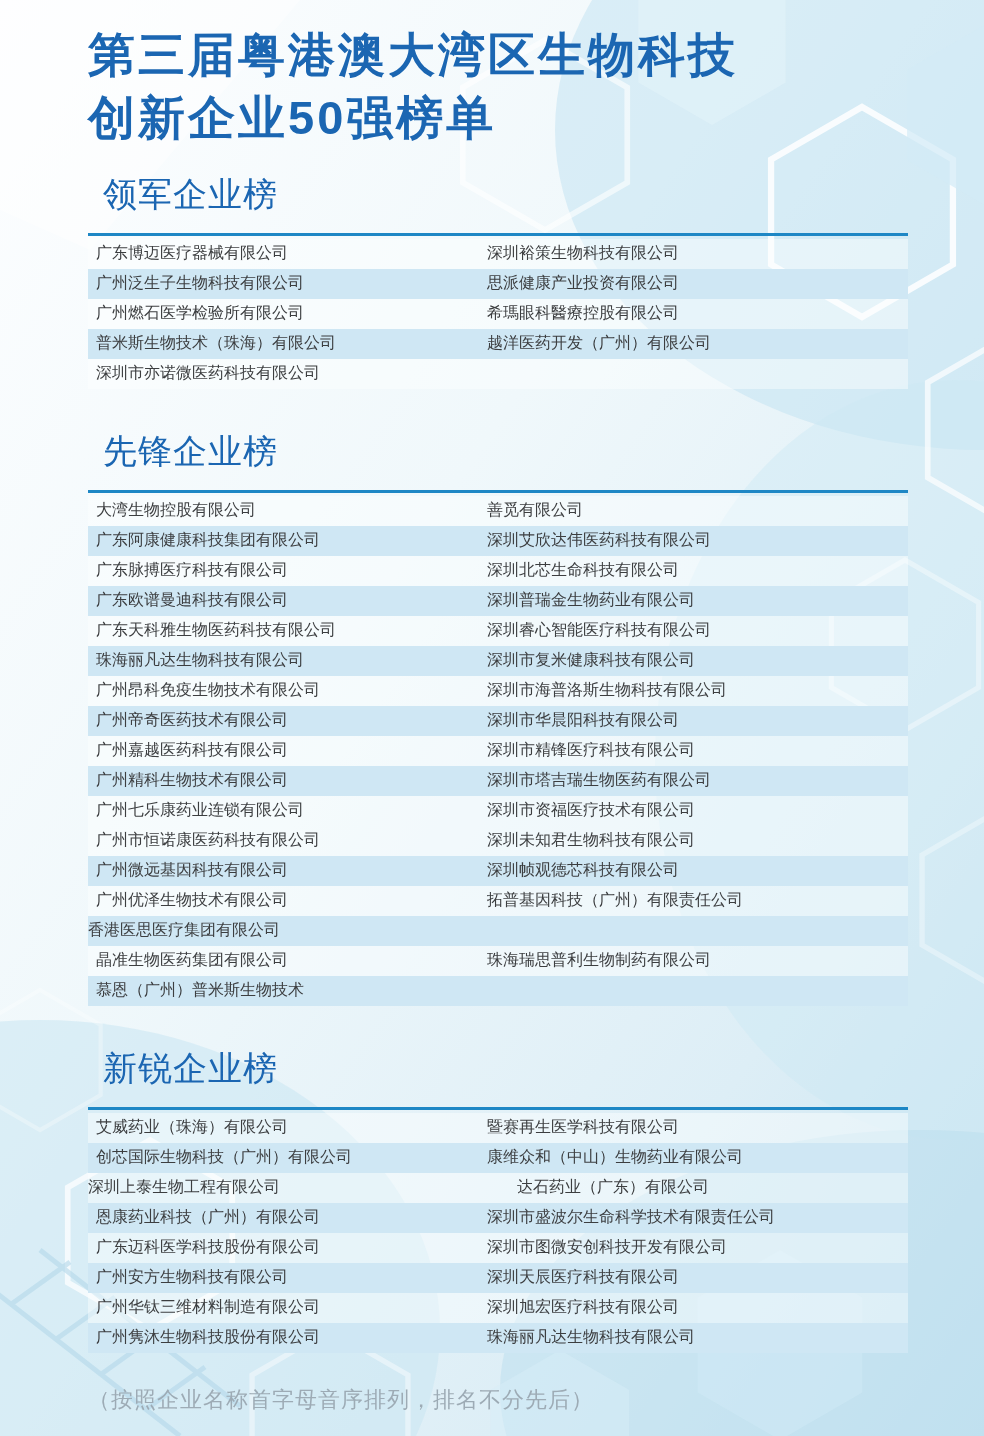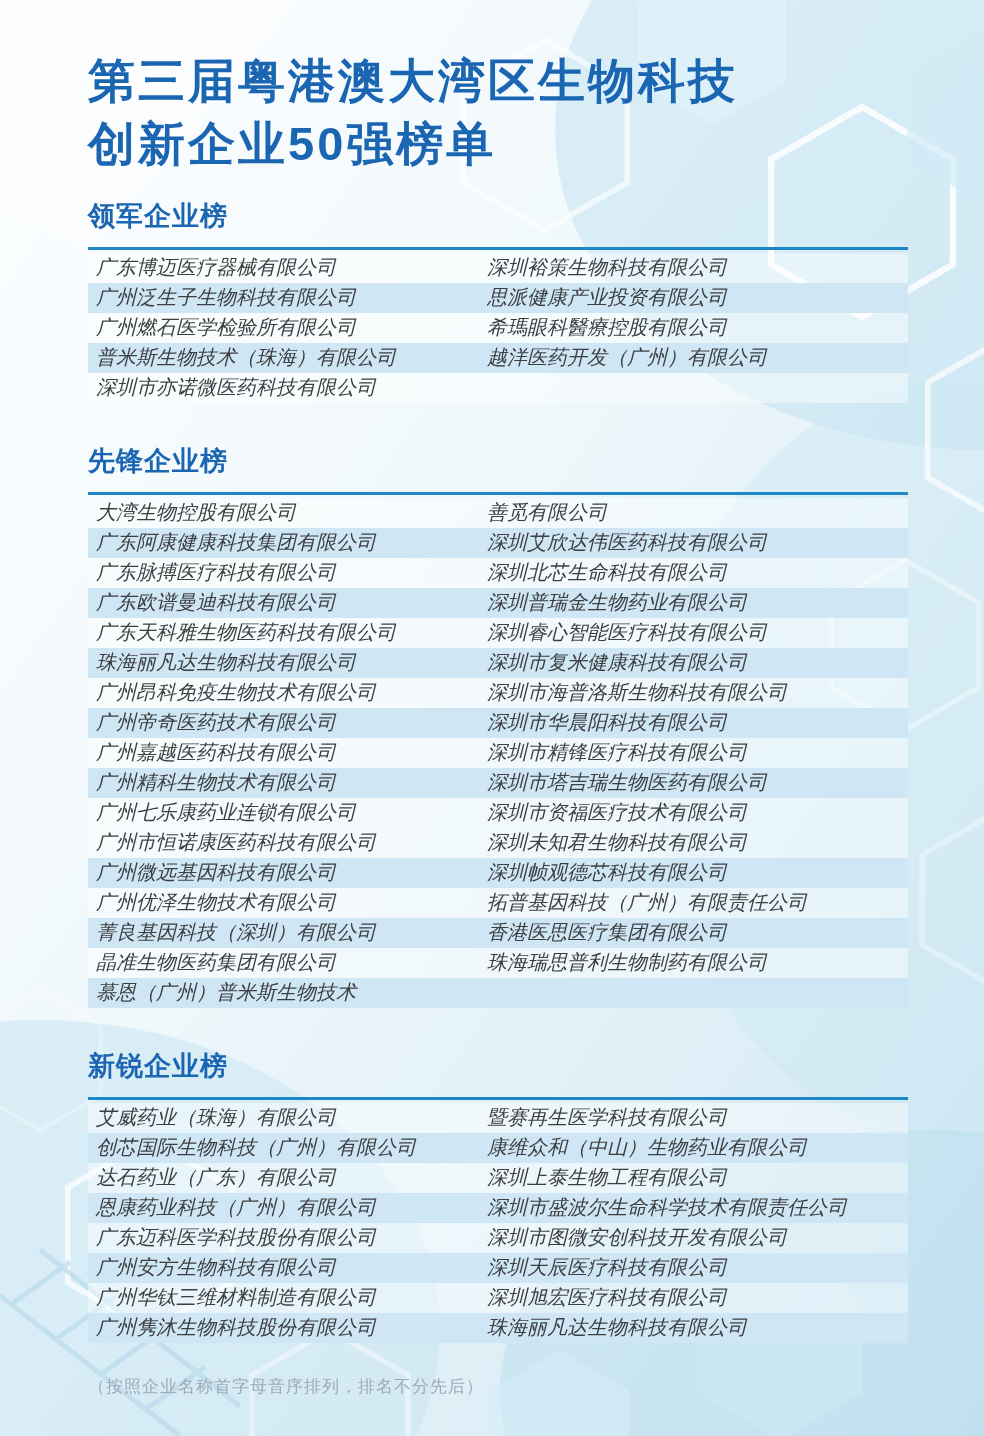--- a/index.html
+++ b/index.html
@@ -6,60 +6,59 @@
   body{
     width:984px;height:1436px;position:relative;overflow:hidden;
     font-family:"Liberation Sans","DejaVu Sans",sans-serif;
     background:#eef6fa;
   }
   .bg-layer{position:absolute;inset:0;z-index:0;}
   .content{
     position:absolute;left:88px;top:0;width:820px;z-index:1;
   }
   .page-title{
-    margin-top:50px;
+    margin-top:24px;
     color:var(--title-blue,#1b66b2);
     font-weight:700;
     font-size:47px;
     line-height:1.34;
     letter-spacing:3px;
   }
   .list-section{margin-top:40px;}
   .list-section:first-child{margin-top:22px;}
   .section-heading{
-    margin:0;
-    font-size:27px;
-    font-weight:700;
+    margin:15px;
+    font-size:34px;
+    font-weight:400;
     letter-spacing:1px;
     color:var(--heading-blue,#1b66b2);
   }
   .section-rule{
     height:3px;
     margin-top:13px;
     background:var(--rule-blue,#1e87c5);
   }
   .company-table{margin-top:3px;}
   .company-row{
     display:flex;
     height:30px;
     align-items:center;
-    font-size:20px;
+    font-size:16px;
     color:var(--text-dark,#3c3e40);
     background:rgba(253,254,255,0.45);
-    font-style:italic;
   }
   .company-row.striped{
     background:var(--stripe-blue,#cfe7f4);
   }
   .cell{white-space:nowrap;overflow:hidden;}
   .cell.left{width:399px;padding-left:8px;box-sizing:border-box;}
   .cell.right{flex:1;}
   .footnote{
     margin-top:32px;
-    font-size:17px;
+    font-size:22px;
     letter-spacing:1px;
     color:var(--footnote-gray,#9dabb5);
   }
 </style>
 </head>
 <body style="--title-blue: #1b66b2; --heading-blue: #1b66b2; --rule-blue: #1e87c5; --stripe-blue: #cfe7f4; --text-dark: #3c3e40; --footnote-gray: #9dabb5;">
 
 <svg class="bg-layer" width="984" height="1436" viewBox="0 0 984 1436" xmlns="http://www.w3.org/2000/svg">
   <defs>
     <polygon id="hex" points="0,-100 86.6,-50 86.6,50 0,100 -86.6,50 -86.6,-50"></polygon>
@@ -189,21 +188,20 @@
           </div>
           <div class="company-row striped">
             <div class="cell left">广州微远基因科技有限公司</div>
             <div class="cell right">深圳帧观德芯科技有限公司</div>
           </div>
           <div class="company-row">
             <div class="cell left">广州优泽生物技术有限公司</div>
             <div class="cell right">拓普基因科技（广州）有限责任公司</div>
           </div>
           <div class="company-row striped">
-            <div class="cell left">菁良基因科技（深圳）有限公司</div>
             <div class="cell right">香港医思医疗集团有限公司</div>
           </div>
           <div class="company-row">
             <div class="cell left">晶准生物医药集团有限公司</div>
             <div class="cell right">珠海瑞思普利生物制药有限公司</div>
           </div>
           <div class="company-row striped">
             <div class="cell left">慕恩（广州）普米斯生物技术</div>
             <div class="cell right"></div>
           </div>
@@ -215,22 +213,22 @@
         <div class="company-table">
           <div class="company-row">
             <div class="cell left">艾威药业（珠海）有限公司</div>
             <div class="cell right">暨赛再生医学科技有限公司</div>
           </div>
           <div class="company-row striped">
             <div class="cell left">创芯国际生物科技（广州）有限公司</div>
             <div class="cell right">康维众和（中山）生物药业有限公司</div>
           </div>
           <div class="company-row">
+            <div class="cell right">深圳上泰生物工程有限公司</div>
             <div class="cell left">达石药业（广东）有限公司</div>
-            <div class="cell right">深圳上泰生物工程有限公司</div>
           </div>
           <div class="company-row striped">
             <div class="cell left">恩康药业科技（广州）有限公司</div>
             <div class="cell right">深圳市盛波尔生命科学技术有限责任公司</div>
           </div>
           <div class="company-row">
             <div class="cell left">广东迈科医学科技股份有限公司</div>
             <div class="cell right">深圳市图微安创科技开发有限公司</div>
           </div>
           <div class="company-row striped">

